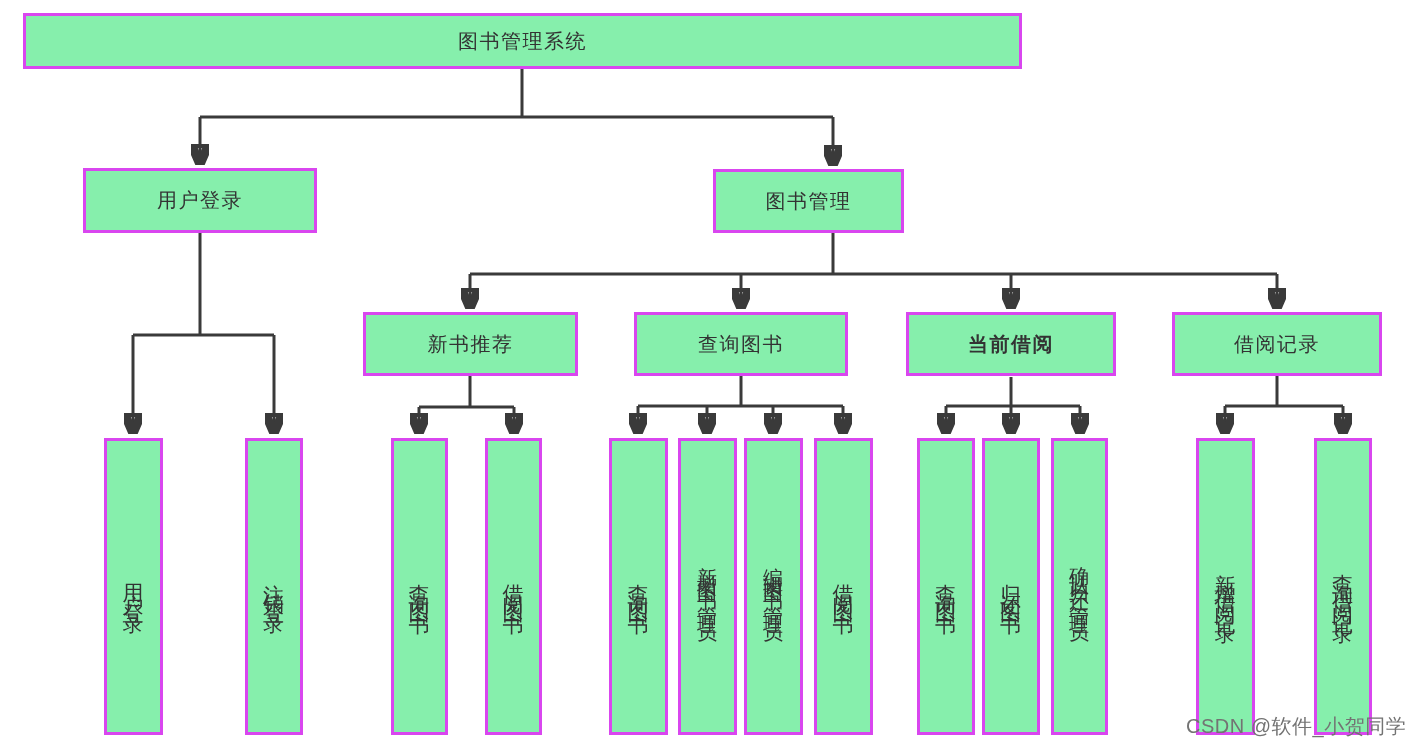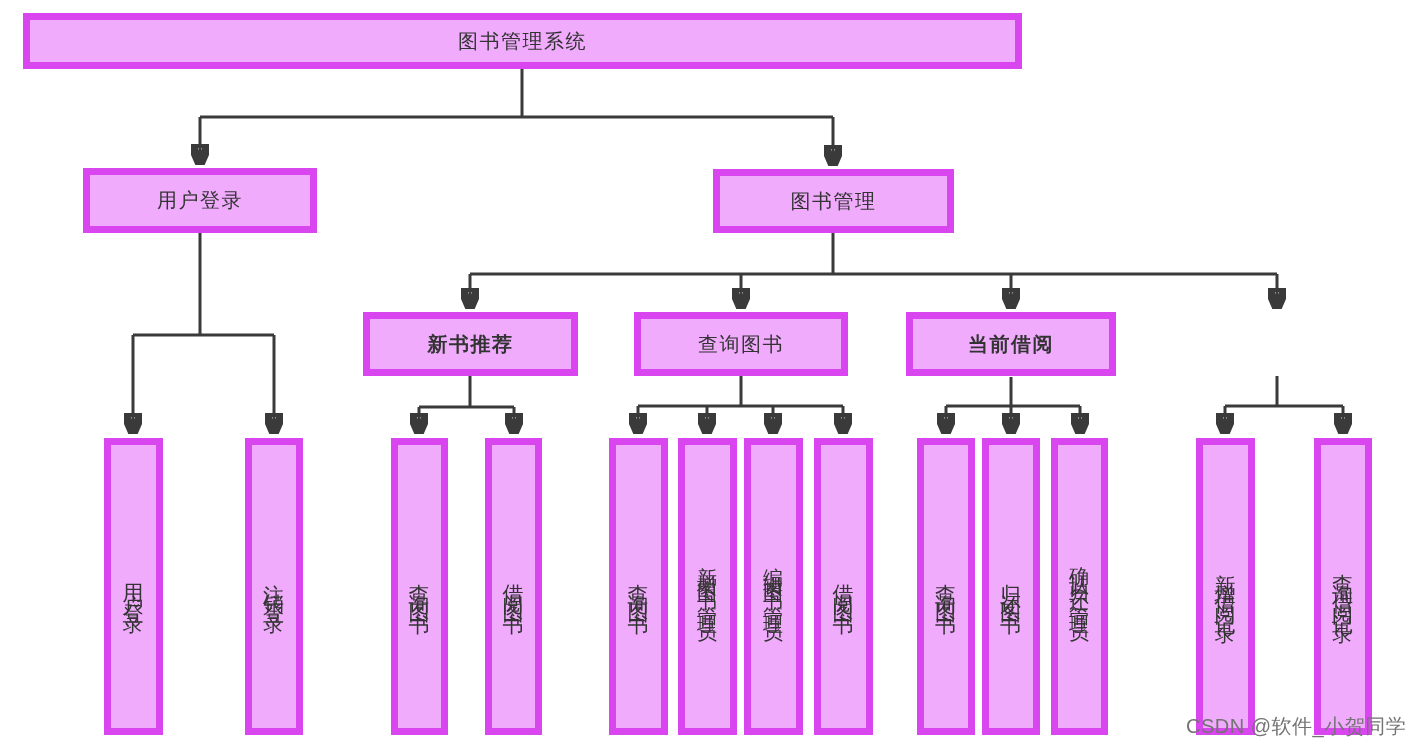--- a/index.html
+++ b/index.html
@@ -21,38 +21,38 @@
     width: 1405px; height: 747px;
     z-index: 1;
   }
   svg.connectors path {
     stroke: #3a3a3a;
     stroke-width: 3;
     fill: none;
   }
   .node {
     position: absolute;
-    border: 7px solid #d946ef;
-    background: #f0abfc;
+    border: 3px solid #d946ef;
+    background: #86efac;
     display: flex;
     align-items: center;
     justify-content: center;
     color: #333333;
     z-index: 2;
   }
   .h-label {
     font-size: 20px;
     letter-spacing: 1.5px;
     white-space: nowrap;
   }
   .root-box   { left: 23px;  top: 13px;  width: 999px; height: 56px; }
   .branch-ul  { left: 83px;  top: 168px; width: 234px; height: 65px; }
-  .branch-bm  { left: 713px; top: 169px; width: 241px; height: 64px; }
+  .branch-bm  { left: 713px; top: 169px; width: 191px; height: 64px; }
   .grp { top: 312px; height: 64px; }
-  .grp-nb { left: 363px;  width: 215px; font-weight: bold; }
+  .grp-nb { left: 363px;  width: 215px; }
   .grp-bw { left: 634px;  width: 214px; }
   .grp-cb { left: 906px;  width: 210px; font-weight: bold; }
   .grp-br { left: 1172px; width: 210px; }
   .leaf {
     top: 438px;
     height: 297px;
   }
   .v-label {
     writing-mode: vertical-rl;
     text-orientation: mixed;
@@ -132,20 +132,23 @@
 
   <div class="node grp grp-nb">
     <span class="h-label">新书推荐</span>
   </div>
   <div class="node grp grp-bw">
     <span class="h-label">查询图书</span>
   </div>
   <div class="node grp grp-cb">
     <span class="h-label">当前借阅</span>
   </div>
+  <div class="node grp grp-br">
+    <span class="h-label">借阅记录</span>
+  </div>
 
   <div class="node leaf" style="left:104px;width:59px;">
     <span class="v-label">用户登录</span>
   </div>
   <div class="node leaf" style="left:245px;width:58px;">
     <span class="v-label">注销登录</span>
   </div>
 
   <div class="node leaf" style="left:391px;width:57px;">
     <span class="v-label">查询图书</span>

